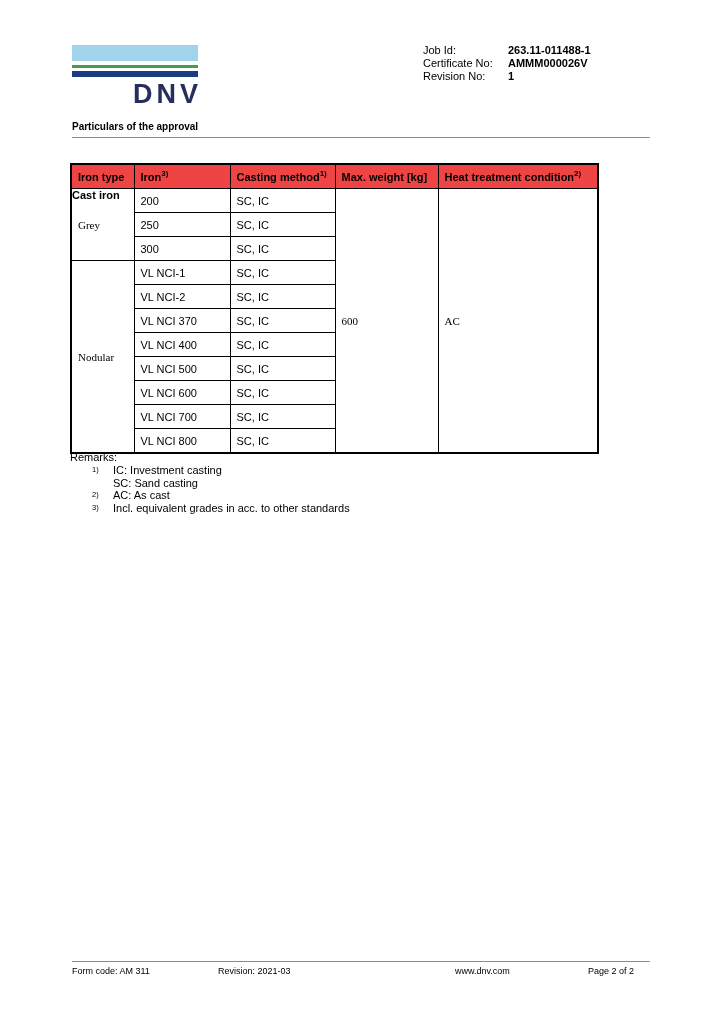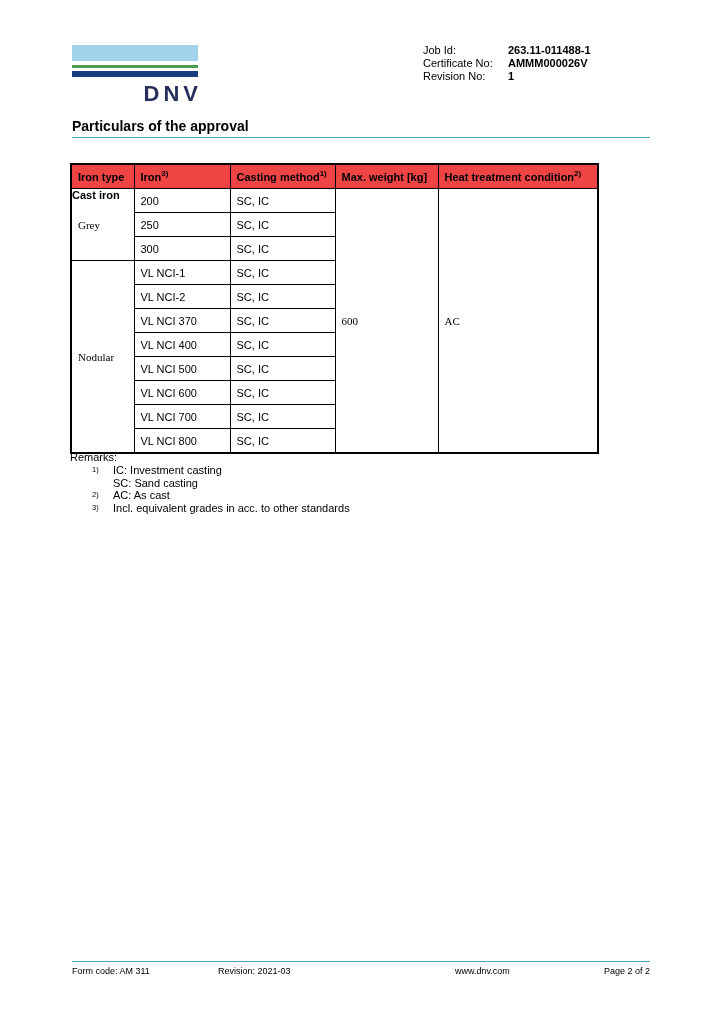--- a/index.html
+++ b/index.html
@@ -6,33 +6,33 @@
   .page{
     position:relative;width:720px;height:1018px;background:#ffffff;overflow:hidden;
     font-family:"Liberation Sans",sans-serif;color:#000;
   }
   
   .logo{position:absolute;left:72px;top:45px;width:126px;}
   .logo-bar-sky{height:16px;background:#9FD4EA;}
   .logo-bar-green{height:3px;background:#4C9C4E;margin-top:4px;}
   .logo-bar-navy{height:6px;background:#1A3C80;margin-top:3px;}
   .logo-word{
-    margin-top:3px;text-align:right;font-size:22px;line-height:28px;
+    margin-top:3px;text-align:right;font-size:27px;line-height:28px;
     font-weight:700;letter-spacing:4px;color:#252E5C;margin-right:-4px;
   }
   
   .meta{position:absolute;left:423px;top:44px;font-size:11px;line-height:13.2px;}
   .meta-label{display:inline-block;width:85px;}
   .meta-value{font-weight:700;}
   
   .title-block{
     position:absolute;left:72px;top:119px;width:578px;
     border-bottom:1px solid #4AA0C8;padding-bottom:3px;
   }
-  .title-block h1{margin:0;font-size:14px;line-height:15px;font-weight:700;}
+  .title-block h1{margin:0;font-size:10px;line-height:15px;font-weight:700;}
   .subtitle{position:absolute;left:72px;top:141px;font-size:11px;font-weight:700;margin-top:48px;}
   
   .approval-table{
     position:absolute;left:70px;top:163px;border-collapse:collapse;
     font-size:11px;table-layout:fixed;
   }
   .approval-table th,.approval-table td{
     border:1px solid #000;padding:0 0 0 6px;height:23px;vertical-align:middle;
     text-align:left;overflow:hidden;white-space:nowrap;
   }
@@ -51,21 +51,21 @@
   .remark-lines{flex:1;}
   
   .footer{
     position:absolute;left:72px;top:961px;width:578px;height:16px;
     border-top:1px solid #4AA0C8;font-size:9px;
   }
   .footer span{position:absolute;top:4px;white-space:nowrap;}
   .f-form{left:0;}
   .f-rev{left:146px;}
   .f-web{left:383px;}
-  .f-page{right:0;}
+  .f-page{right:16px;}
 </style>
 </head>
 <body>
 
 <div class="page">
 
   <div class="logo">
     <div class="logo-bar-sky"></div>
     <div class="logo-bar-green"></div>
     <div class="logo-bar-navy"></div>

